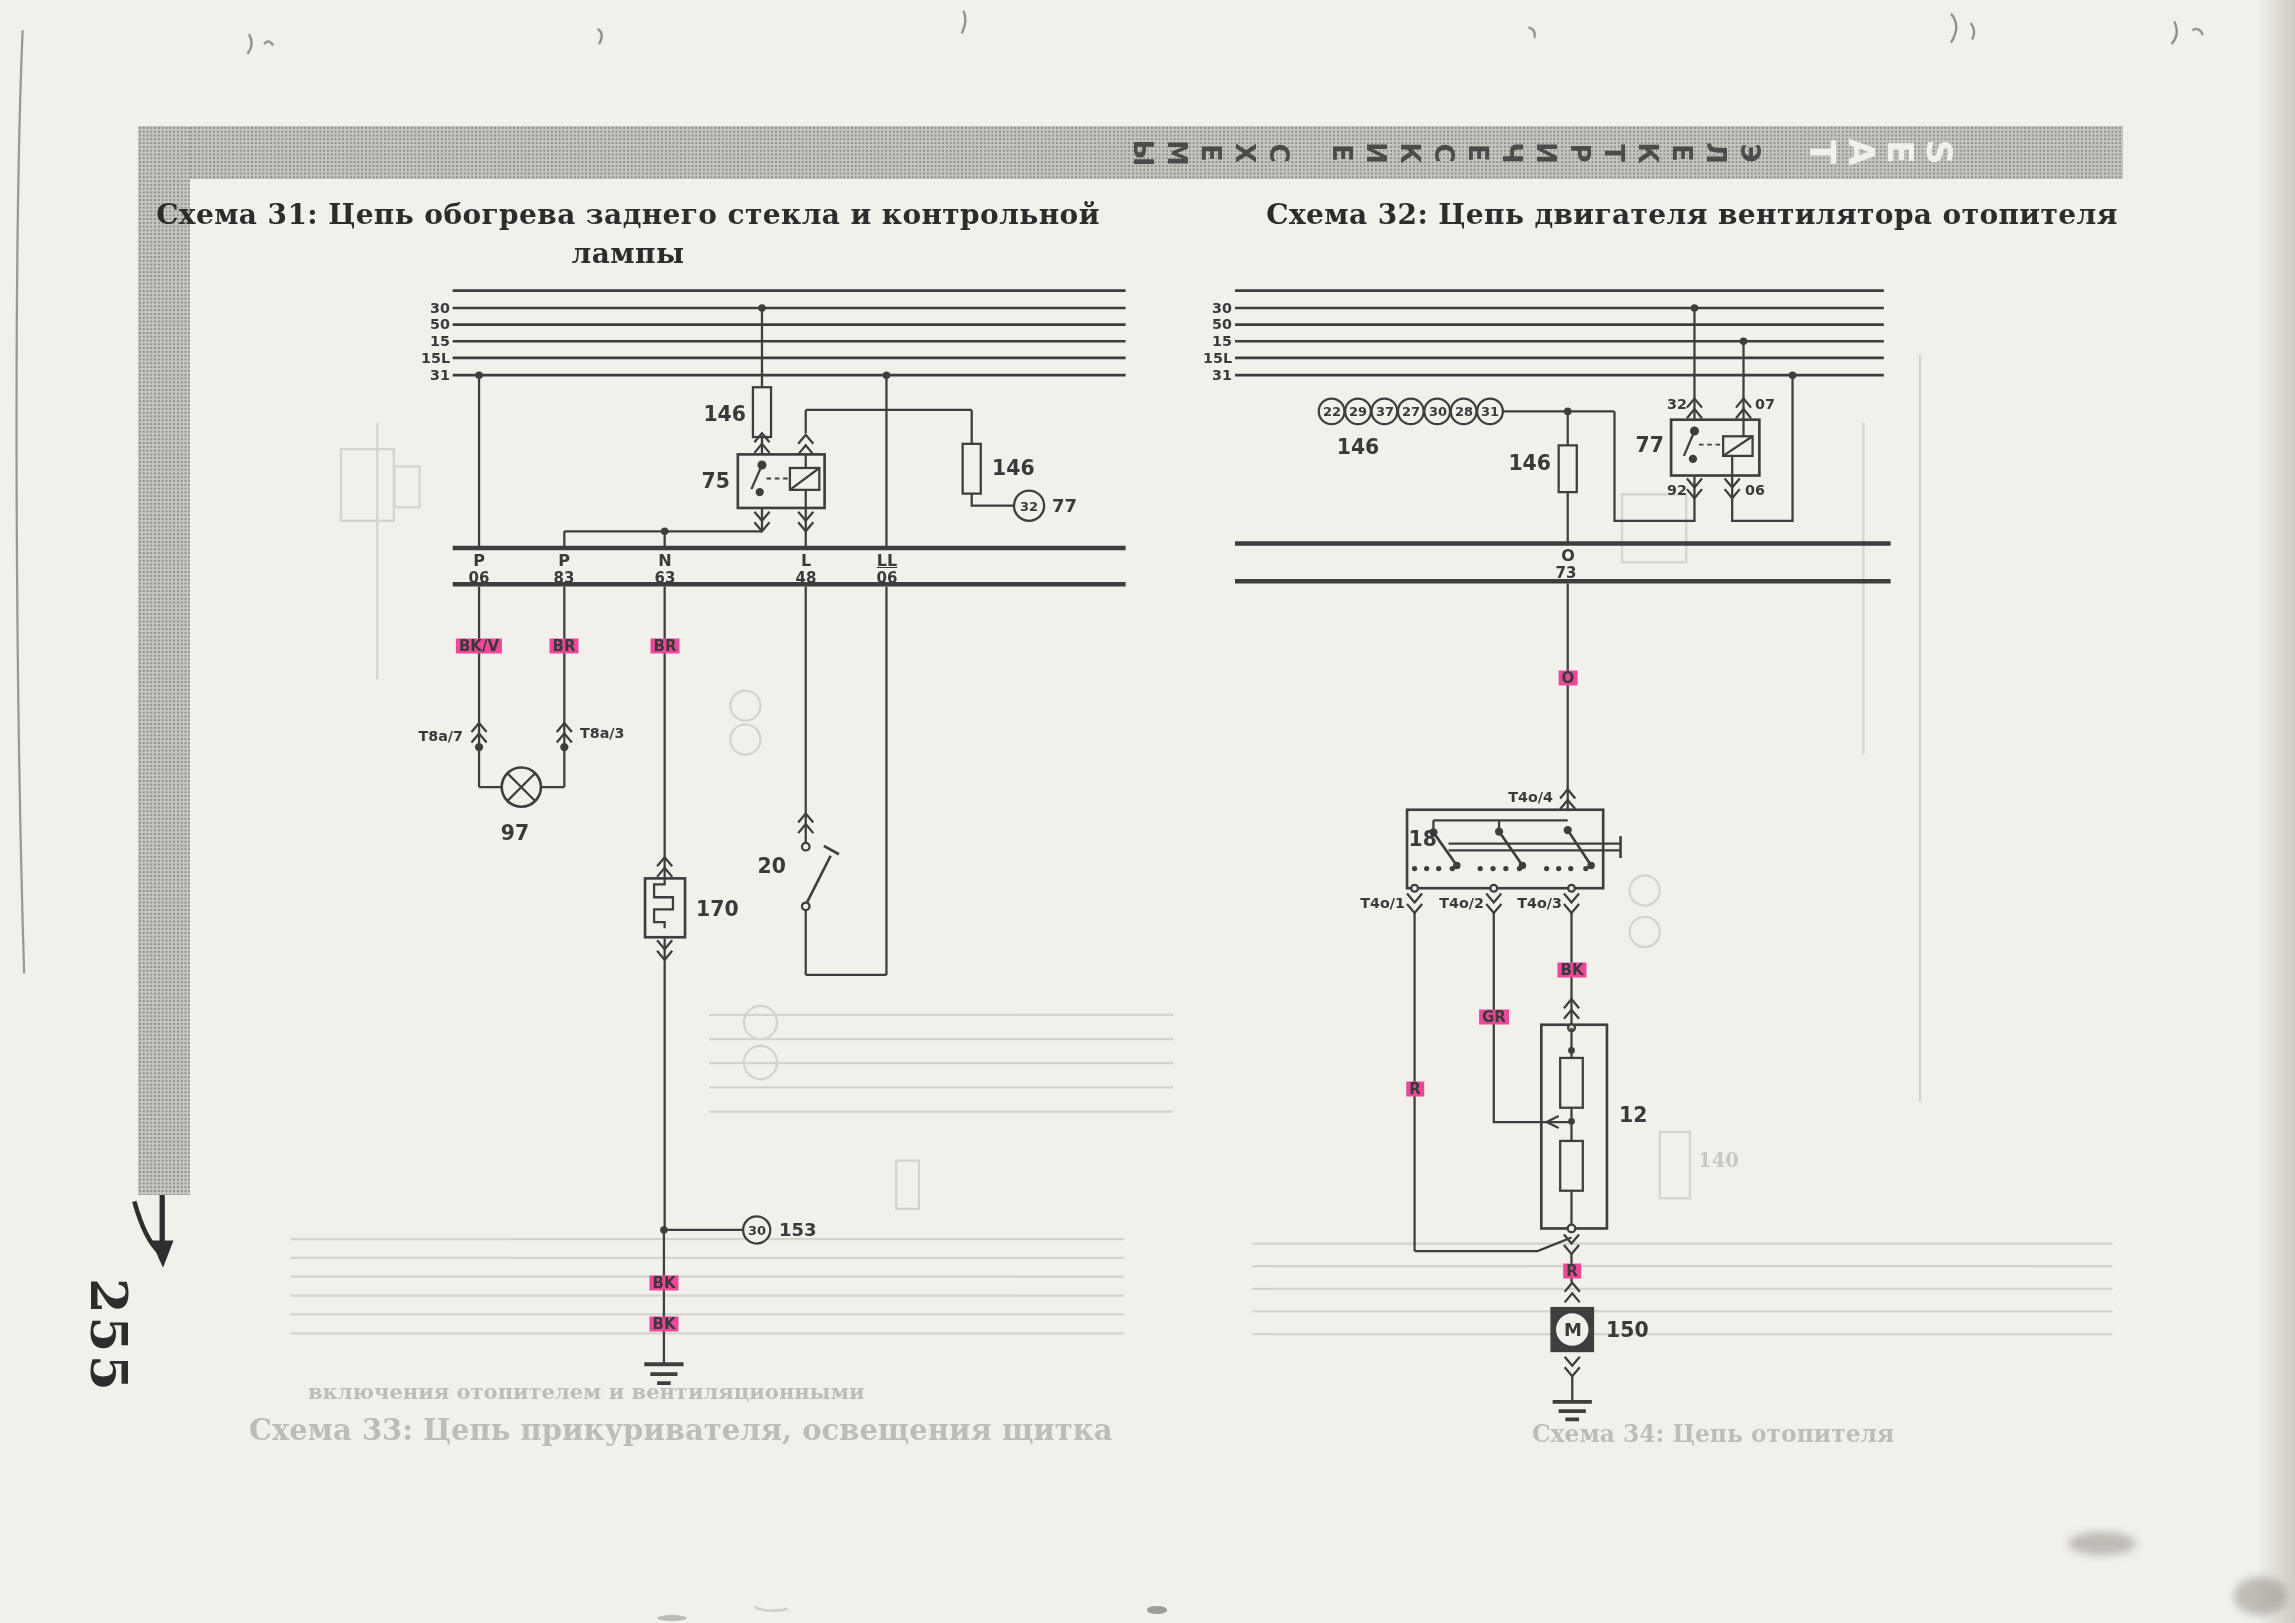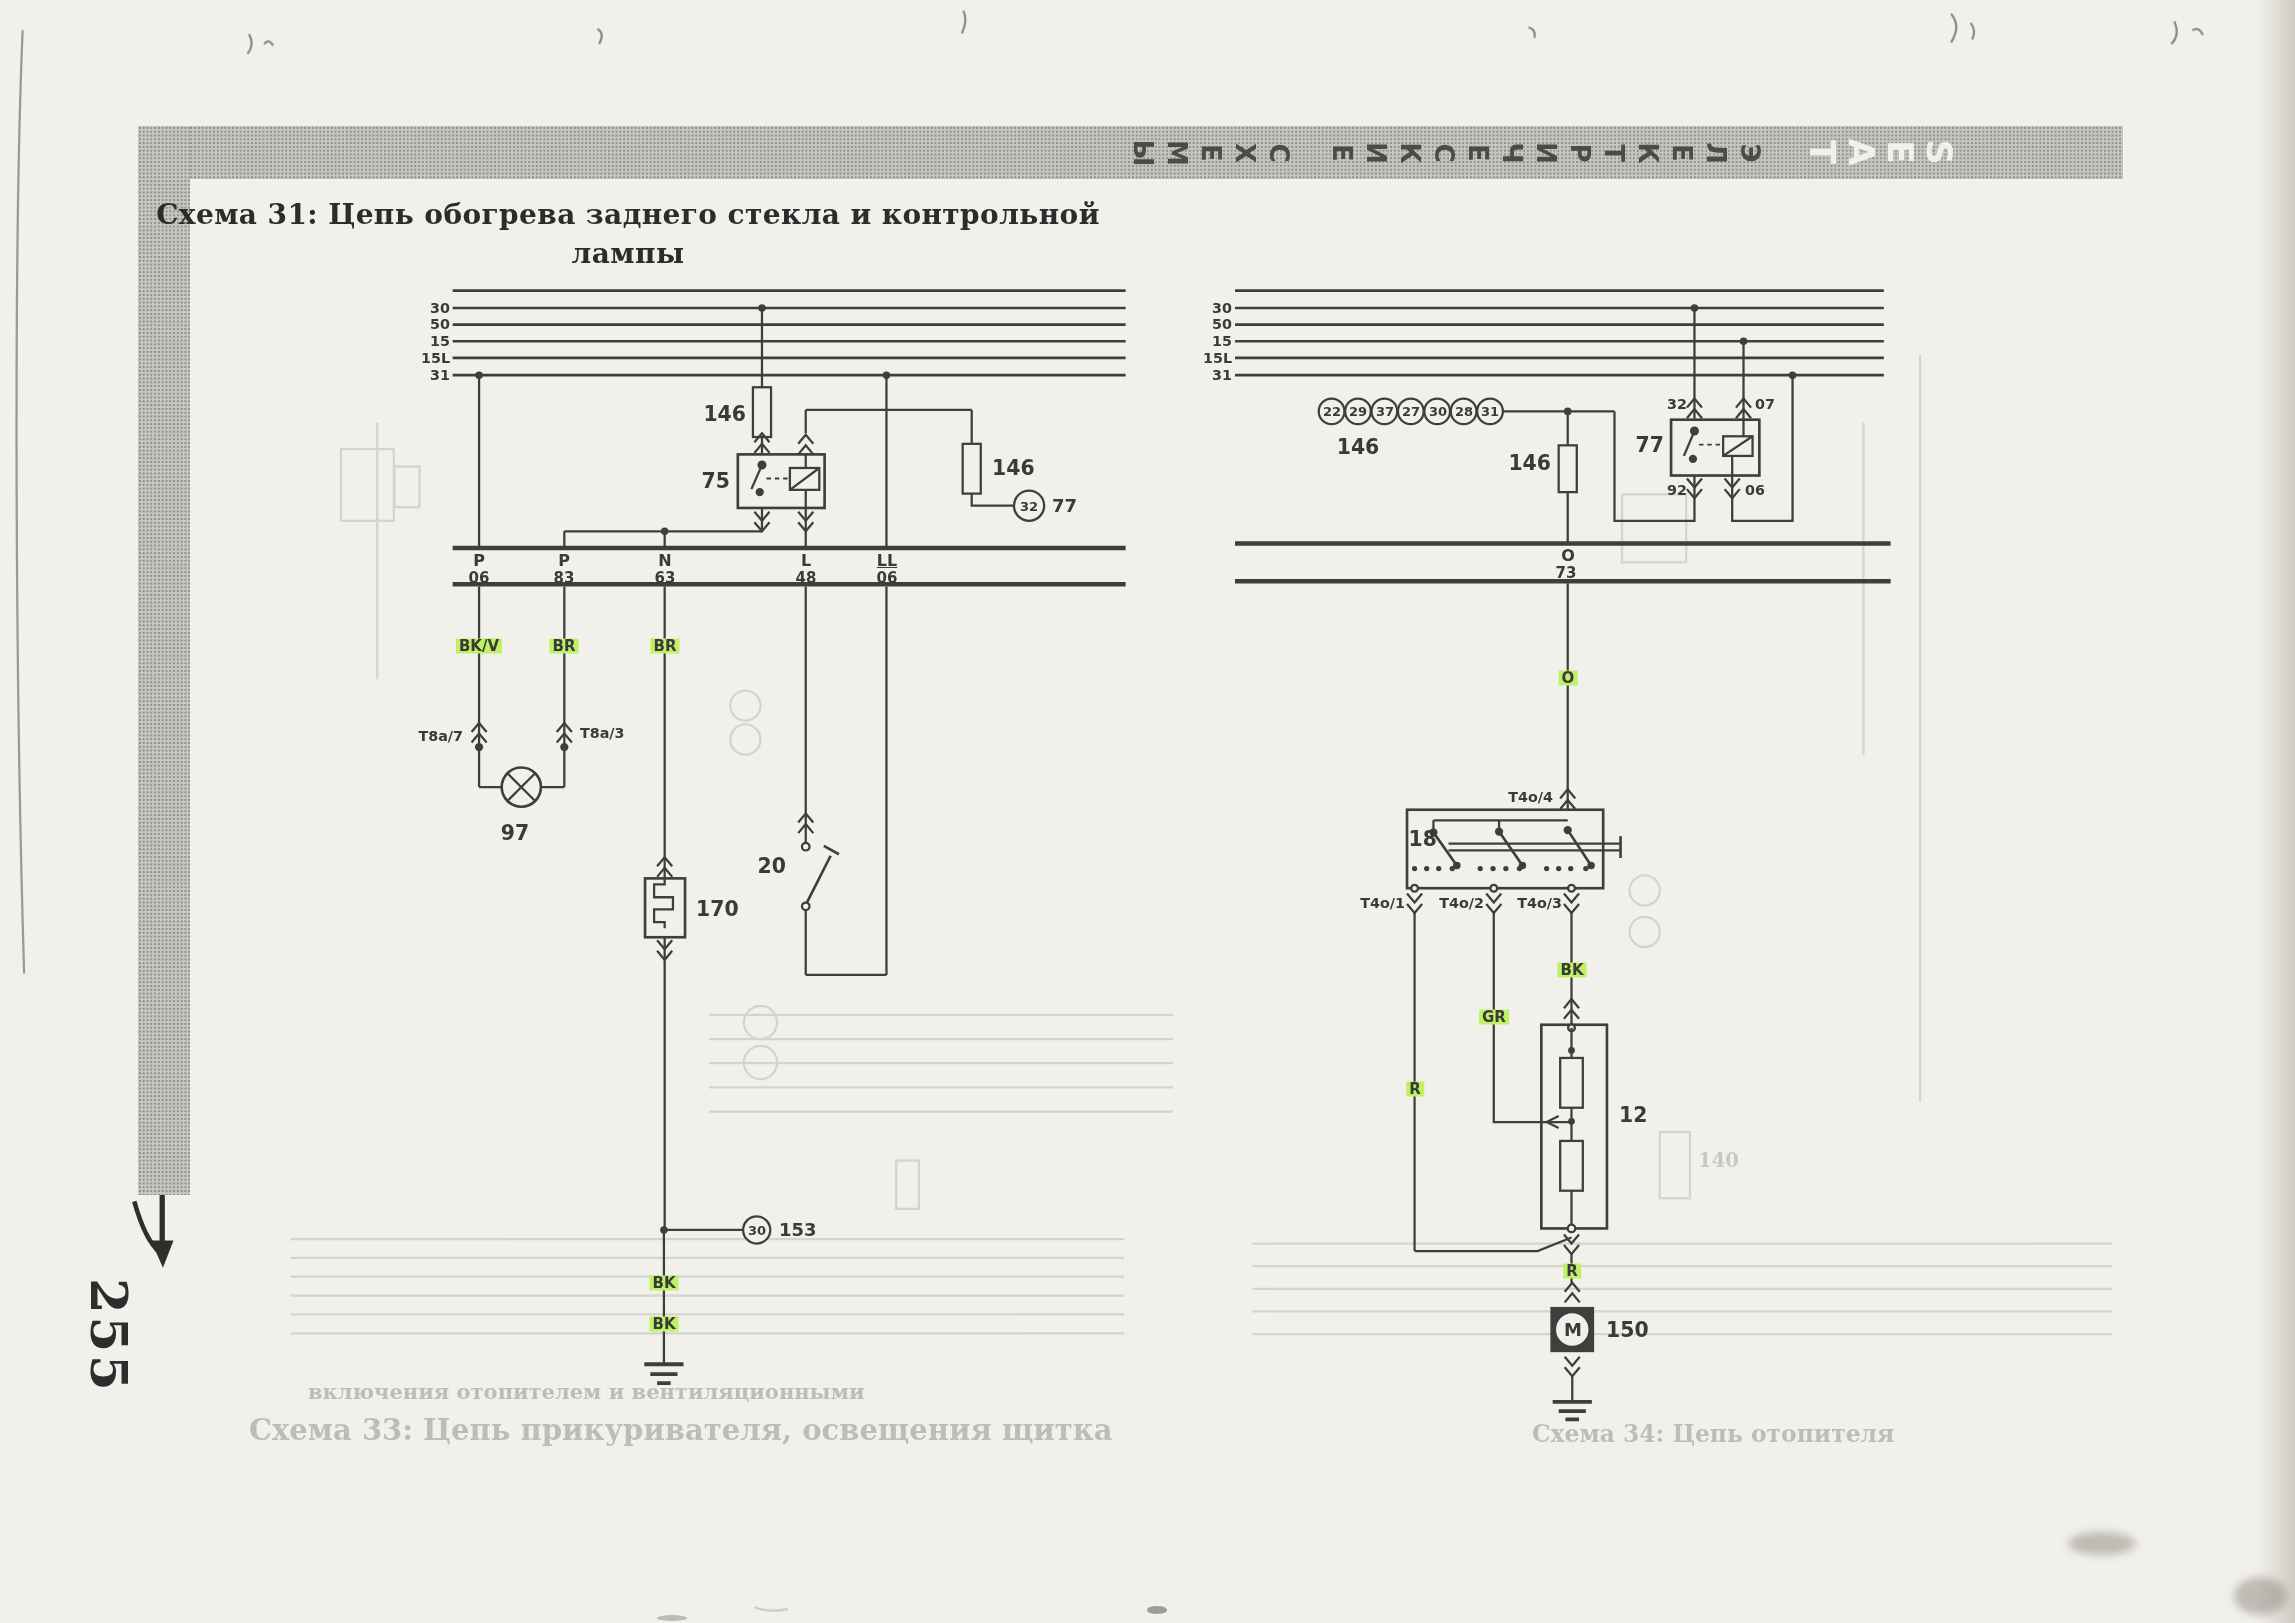--- a/index.html
+++ b/index.html
@@ -10,21 +10,21 @@
   .halftone{position:absolute;background-color:#c6c5c0;
     background-image:radial-gradient(#8e8d89 0.8px, transparent 1.1px);
     background-size:3.8px 3.8px;}
   
   .lbl{position:absolute;font-weight:bold;color:#3a3a3a;white-space:nowrap;line-height:1;}
   .c{transform:translate(-50%,-50%);}
   .r{transform:translate(-100%,-50%);}
   .l{transform:translate(0,-50%);}
   .s17{font-size:13px;} .s19{font-size:14.3px;} .s20{font-size:15px;}
   .s21{font-size:16px;} .s27{font-size:20.4px;} .s24{font-size:18px;}
-  .onwire{background:#bef264;padding:0 3px;}
+  .onwire{background:#ec4899;padding:0 3px;}
   .title{font-family:"DejaVu Serif","Liberation Serif",serif;font-weight:bold;
     font-size:28px;color:#2c2c2c;letter-spacing:0.4px;transform:translate(-50%,0);}
   
   .rotword{position:absolute;display:flex;flex-direction:row-reverse;align-items:center;}
   .rotword span{display:inline-block;transform:rotate(90deg);font-weight:bold;
     font-family:"DejaVu Sans",sans-serif;}
   .word-dark span{color:#4b4b49;font-size:26px;width:34px;text-align:center;}
   .word-brand span{color:#f2f0ea;font-size:35px;width:39px;text-align:center;}
   
   .ghost-txt{position:absolute;font-family:"DejaVu Serif",serif;font-weight:bold;
@@ -309,20 +309,21 @@
     <span>S</span>
     <span>E</span>
     <span>A</span>
     <span>T</span>
   </div>
 
   <div class="pagenum">255</div>
 
   <div class="lbl title" style="left:628px;top:201px;">Схема 31: Цепь обогрева заднего стекла и контрольной</div>
   <div class="lbl title" style="left:628px;top:240px;">лампы</div>
+  <div class="lbl title" style="left:1692px;top:201px;">Схема 32: Цепь двигателя вентилятора отопителя</div>
 
   <div class="lbl s19 r" style="left:450px;top:308px;">30</div>
   <div class="lbl s19 r" style="left:450px;top:324px;">50</div>
   <div class="lbl s19 r" style="left:450px;top:341px;">15</div>
   <div class="lbl s19 r" style="left:450px;top:358px;">15L</div>
   <div class="lbl s19 r" style="left:450px;top:375px;">31</div>
 
   <div class="lbl s27 r" style="left:746px;top:414px;">146</div>
   <div class="lbl s27 r" style="left:730px;top:481px;">75</div>
   <div class="lbl s27 l" style="left:992px;top:468px;">146</div>

